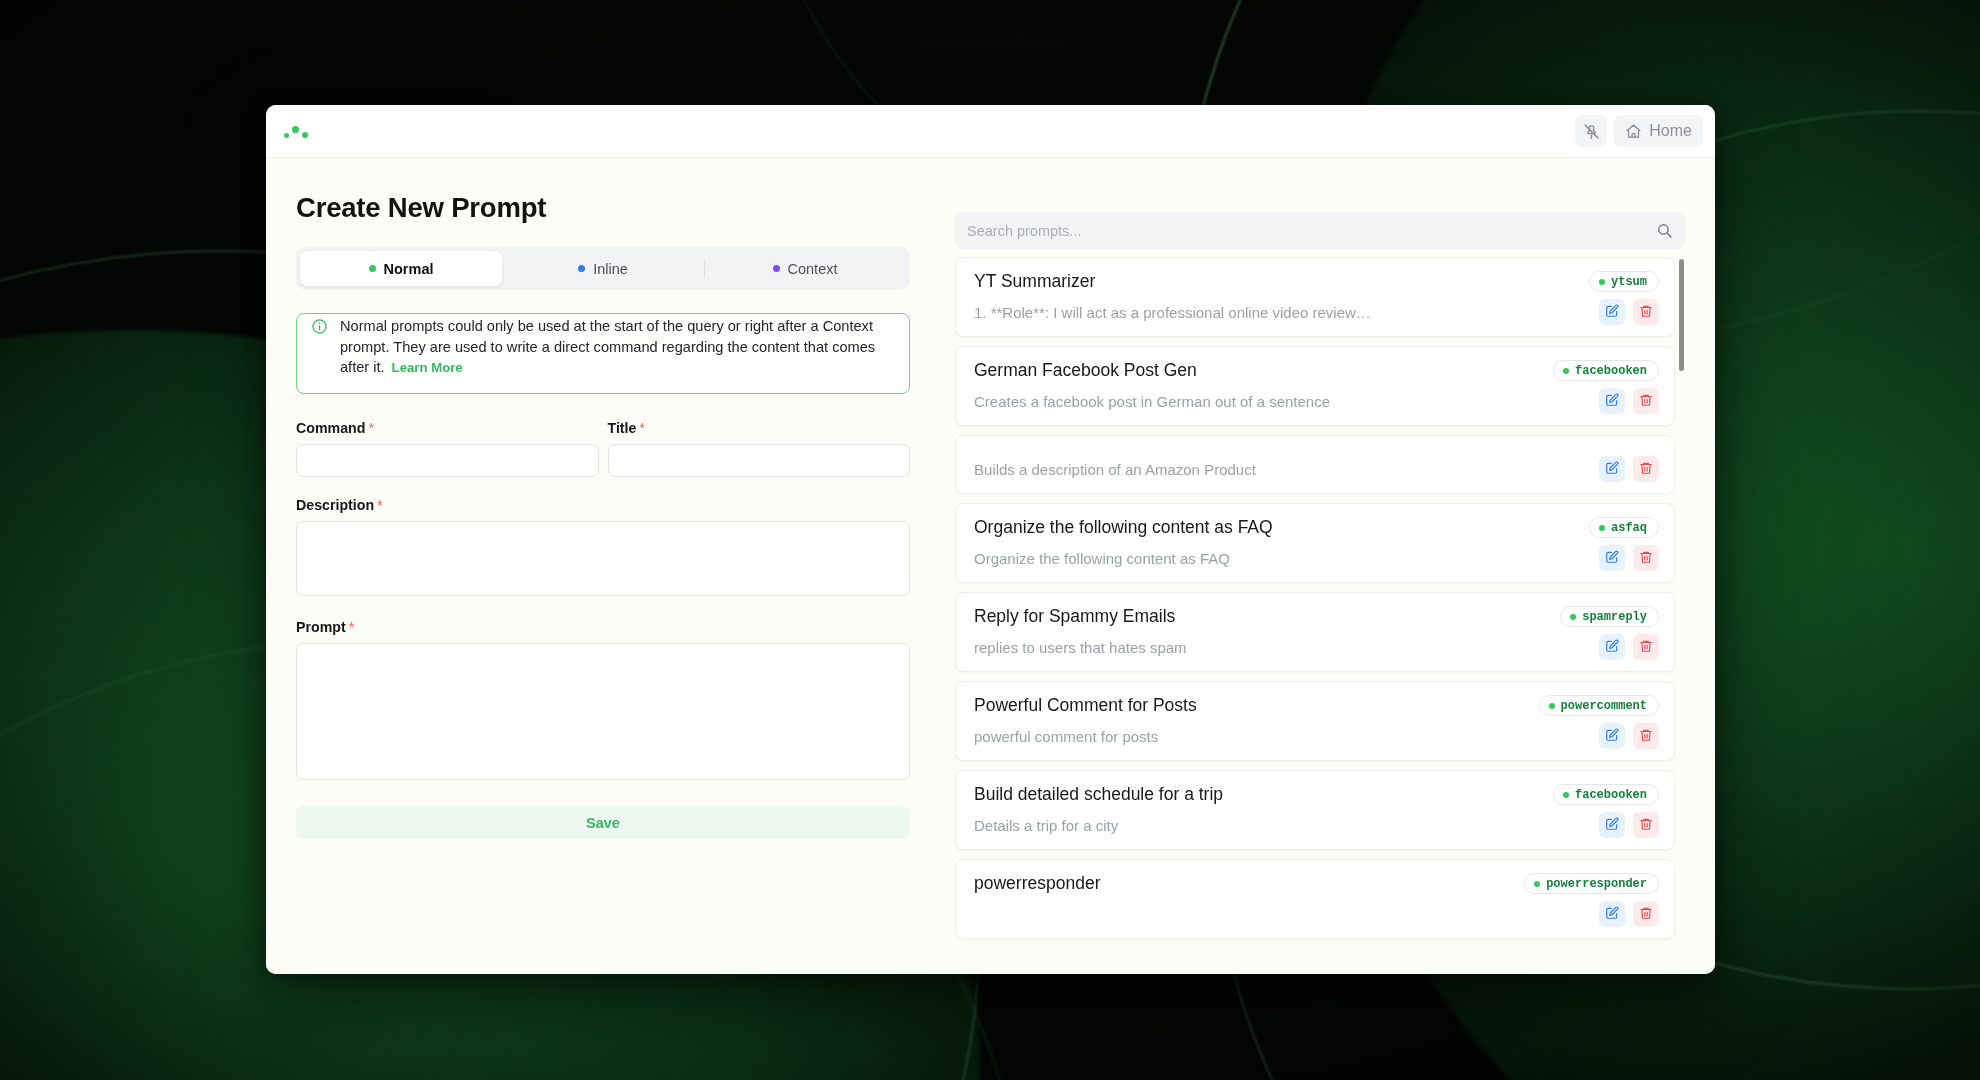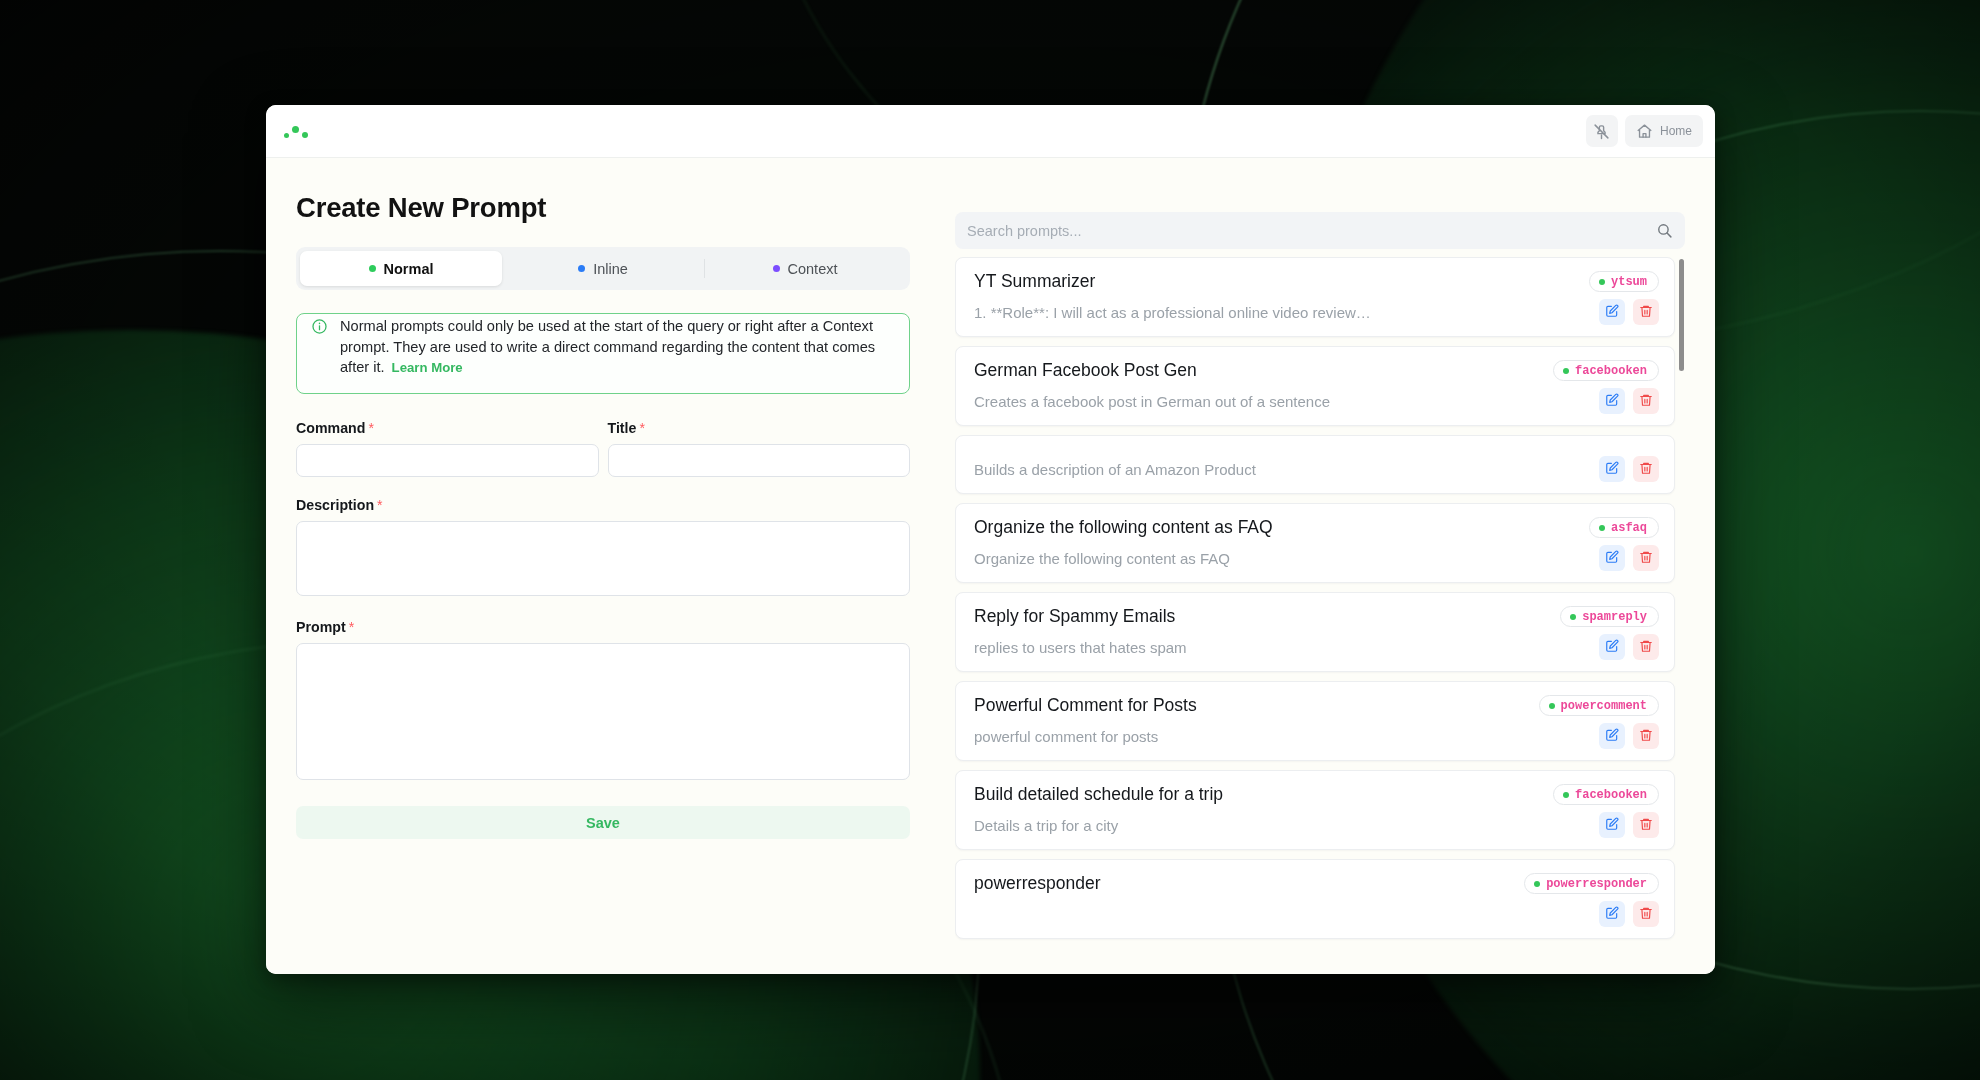--- a/index.html
+++ b/index.html
@@ -120,21 +120,21 @@
     background: #f3f4f5;
     border: none;
     border-radius: 7px;
     height: 32px;
     display: flex;
     align-items: center;
     gap: 7px;
     padding: 0 11px;
     cursor: pointer;
     color: #8b9199;
-    font-size: 12px;
+    font-size: 16px;
   }
   .tb-btn.icon-only { padding: 0; width: 32px; justify-content: center; }
   .tb-btn svg { display: block; }
 
   
   .win-body {
     flex: 1;
     background: #fdfdf8;
     display: flex;
     padding: 34px 30px 0 30px;
@@ -323,21 +323,21 @@
     display: flex;
     align-items: center;
     gap: 6px;
     border: 1px solid #e4e7ea;
     border-radius: 12px;
     background: #ffffff;
     padding: 3px 11px 3px 9px;
     font-family: "Liberation Mono", monospace;
     font-size: 12px;
     font-weight: bold;
-    color: #ec4899;
+    color: #15803d;
     height: 21px;
   }
   .badge .bdot { width: 6px; height: 6px; border-radius: 50%; background: #34c759; flex: 0 0 auto; }
 
   .card-bottom {
     display: flex;
     align-items: center;
     justify-content: space-between;
     gap: 12px;
     margin-top: 7px;

